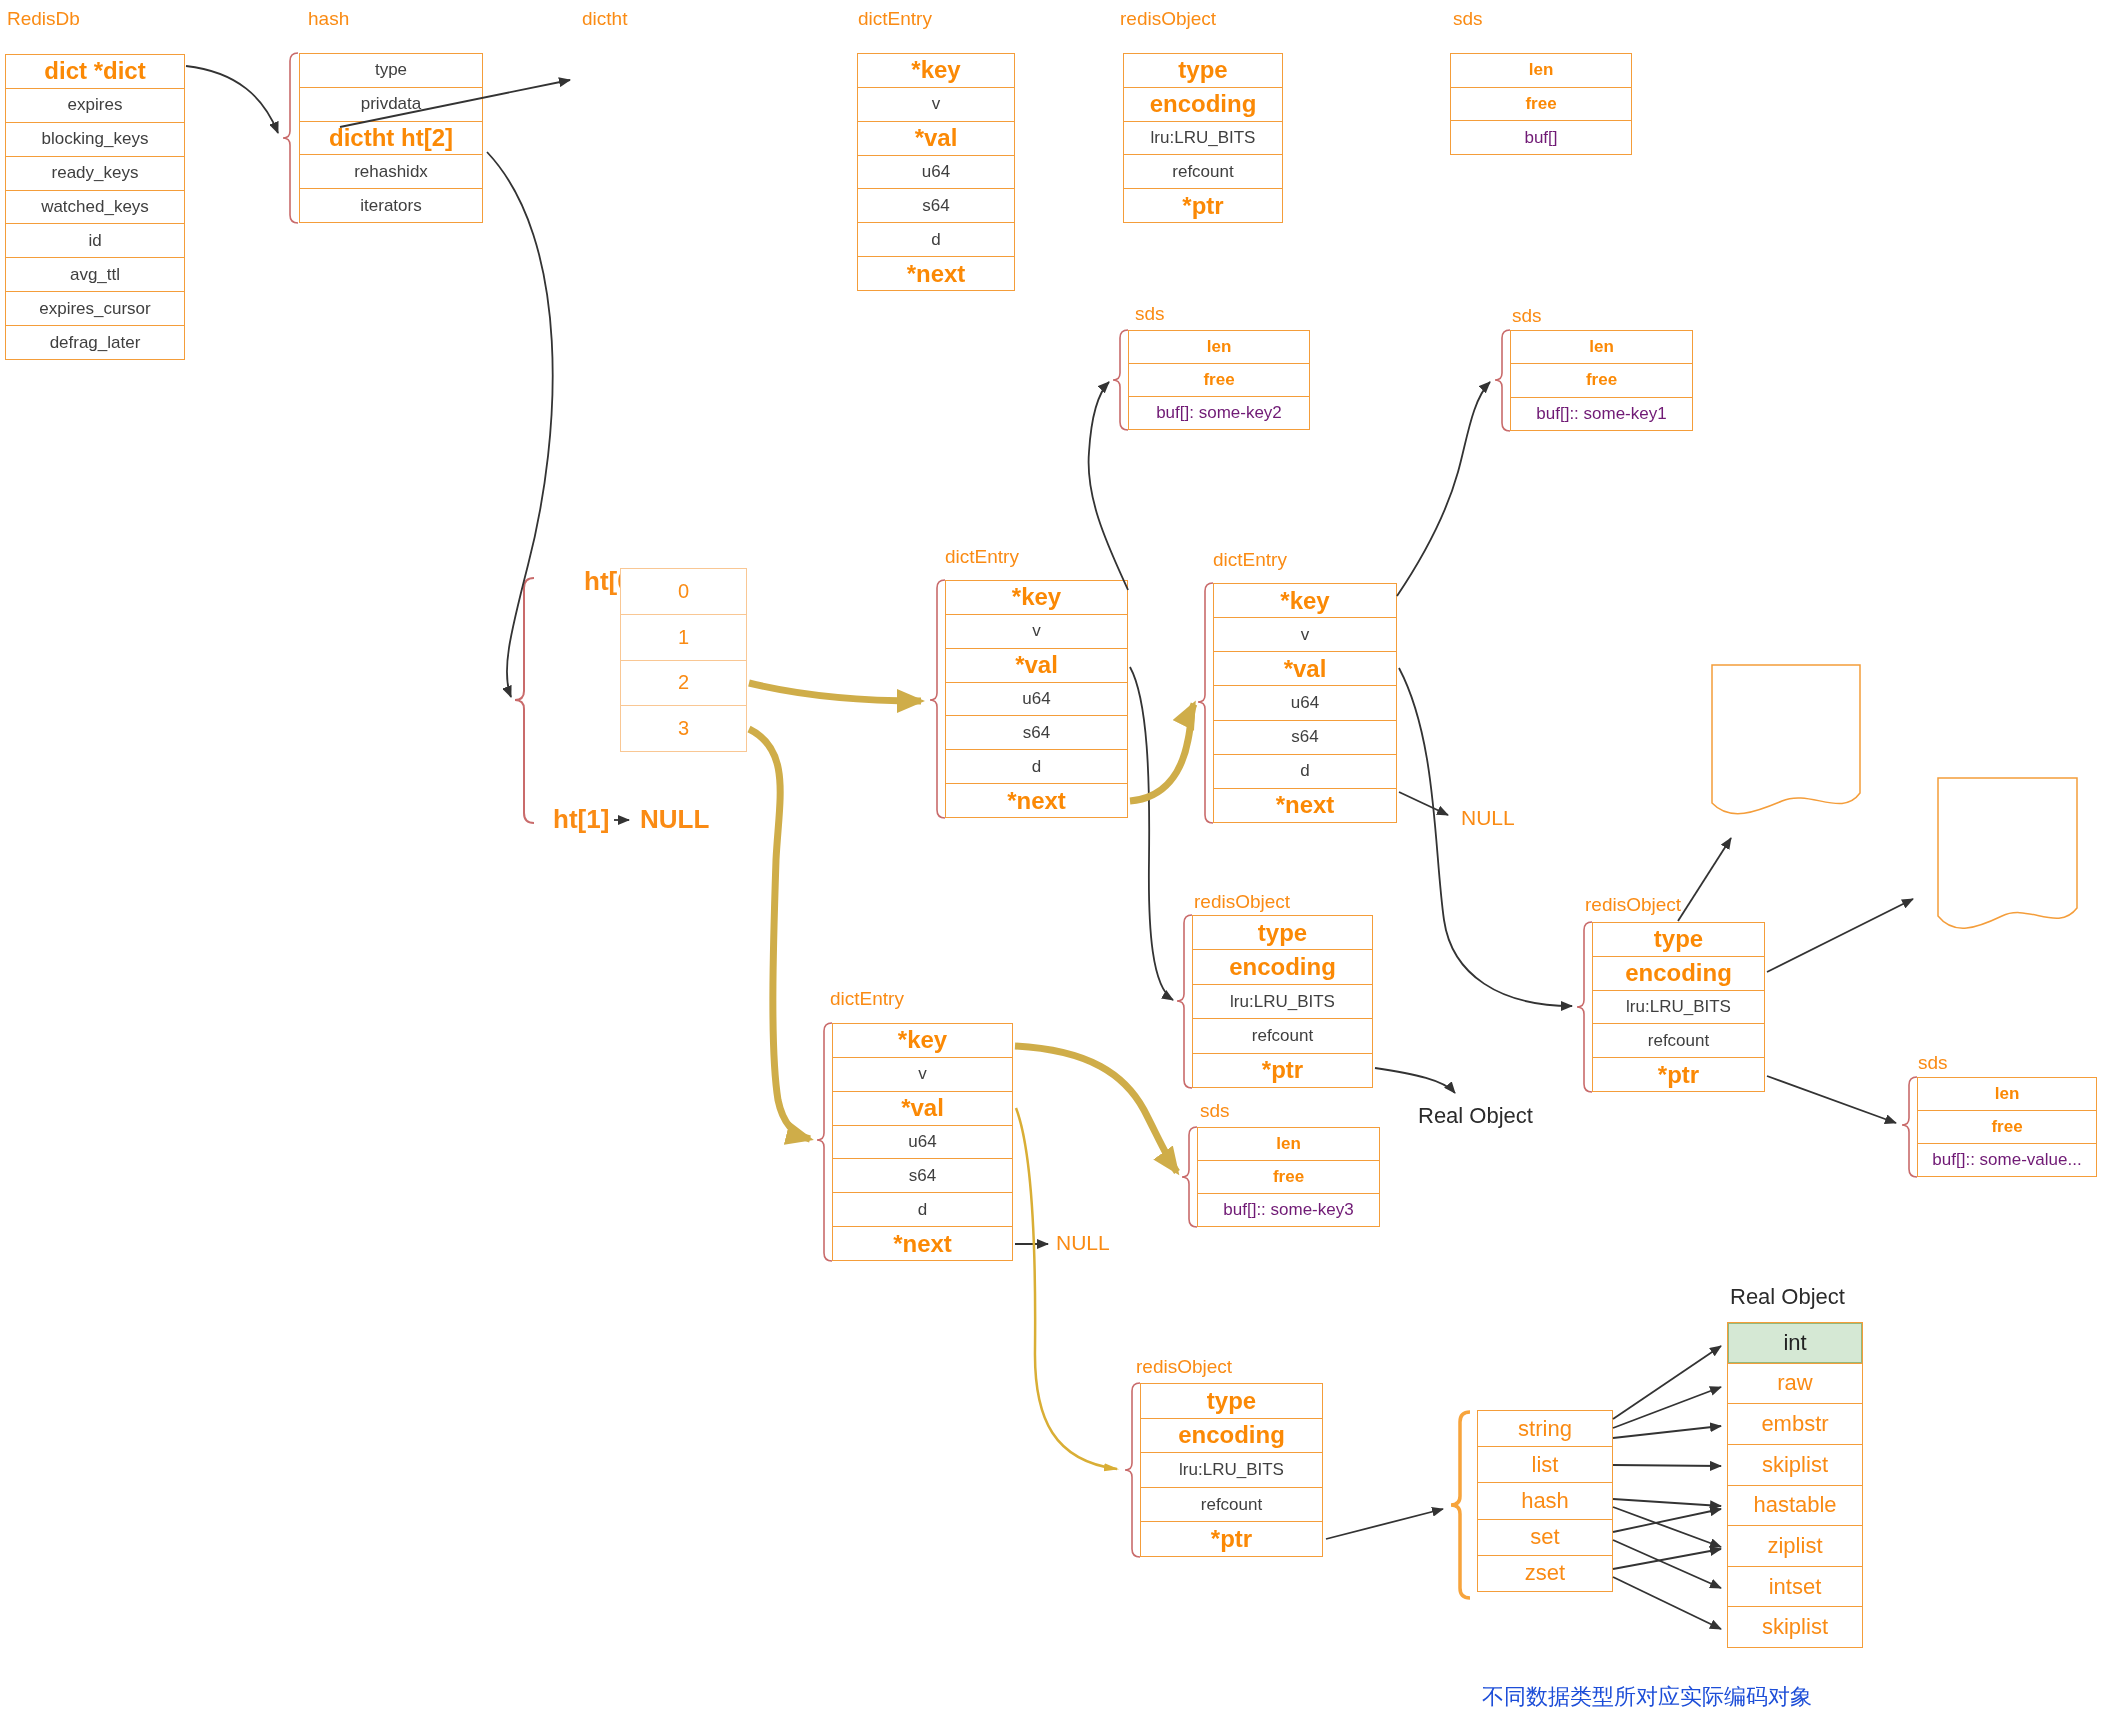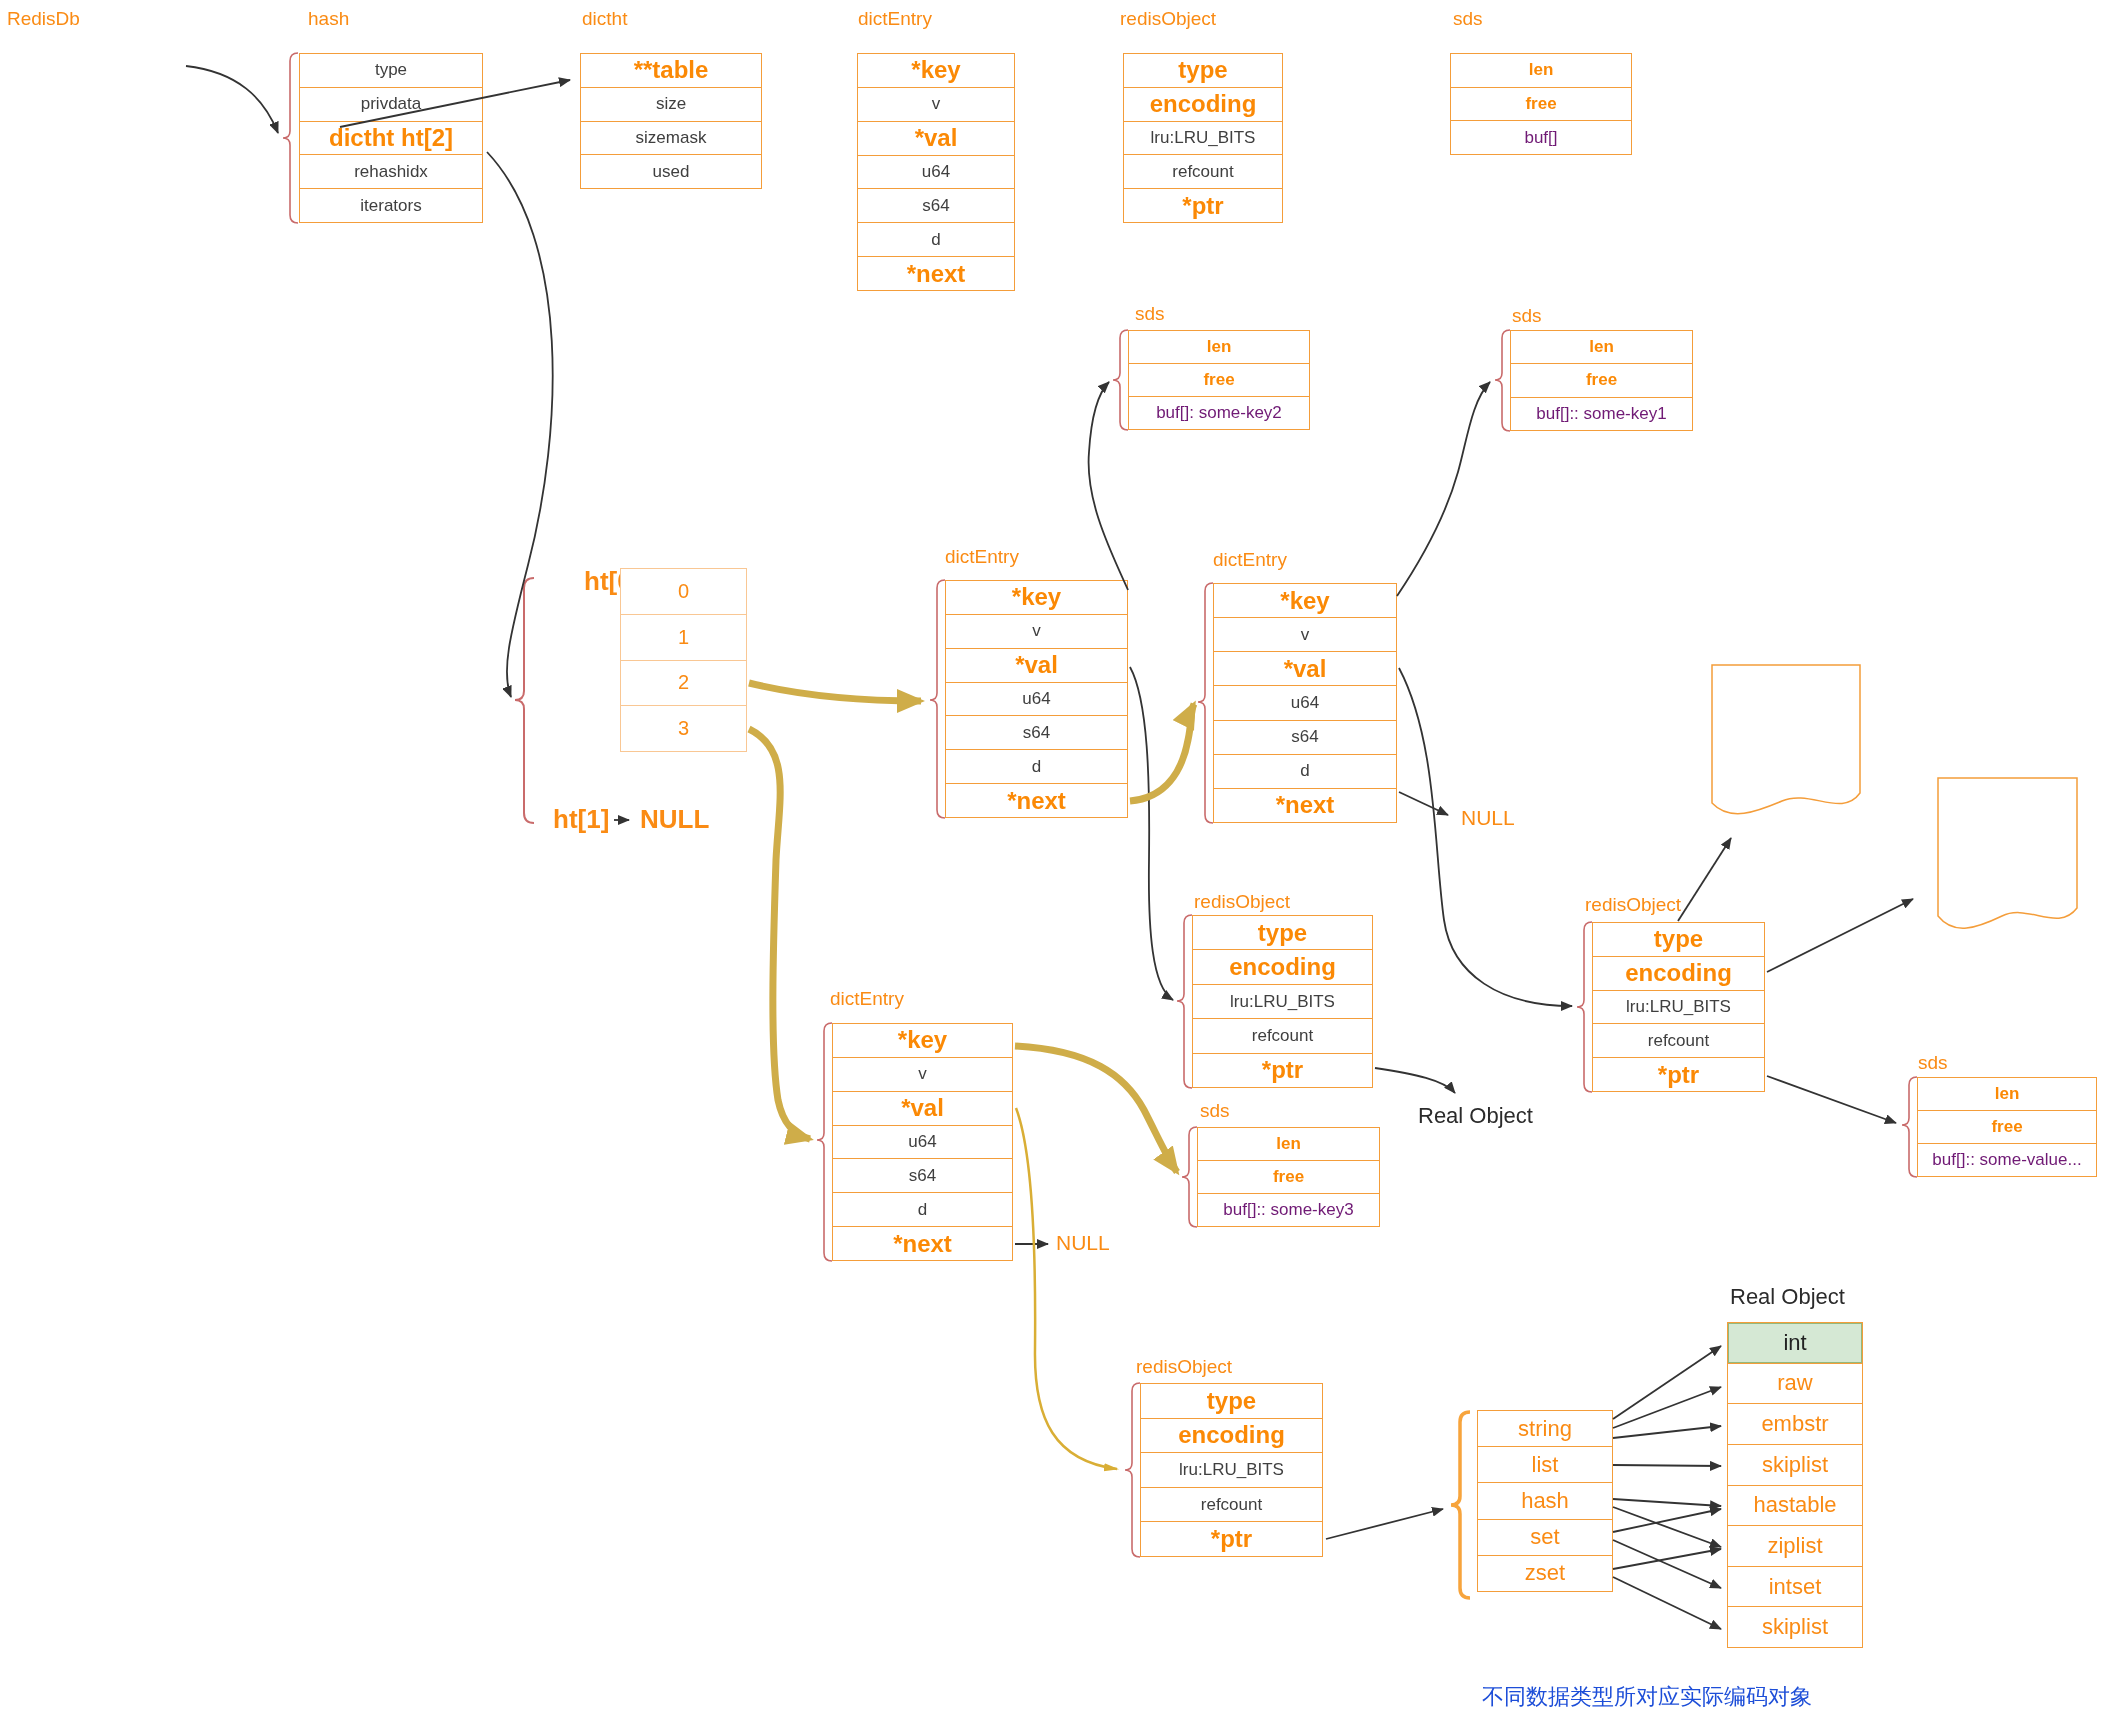--- a/index.html
+++ b/index.html
@@ -28,35 +28,40 @@
 
 <div id="canvas">
 
   <div class="lbl" style="left:7px;top:8px">RedisDb</div>
   <div class="lbl" style="left:308px;top:8px">hash</div>
   <div class="lbl" style="left:582px;top:8px">dictht</div>
   <div class="lbl" style="left:858px;top:8px">dictEntry</div>
   <div class="lbl" style="left:1120px;top:8px">redisObject</div>
   <div class="lbl" style="left:1453px;top:8px">sds</div>
 
+  <div class="t" style="left:5px;top:54px;width:180px;height:306px">
+    <div class="r b">dict *dict</div>
+    <div class="r">expires</div>
+    <div class="r">blocking_keys</div>
+    <div class="r">ready_keys</div>
+    <div class="r">watched_keys</div>
+    <div class="r">id</div>
+    <div class="r">avg_ttl</div>
+    <div class="r">expires_cursor</div>
+    <div class="r">defrag_later</div>
+  </div>
 
   <div class="t" style="left:299px;top:53px;width:184px;height:170px">
     <div class="r">type</div>
     <div class="r">privdata</div>
     <div class="r b">dictht ht[2]</div>
     <div class="r">rehashidx</div>
     <div class="r">iterators</div>
   </div>
 
-  <div class="t" style="left:580px;top:53px;width:182px;height:136px">
-    <div class="r b">**table</div>
-    <div class="r">size</div>
-    <div class="r">sizemask</div>
-    <div class="r">used</div>
-  </div>
 
   <div class="t" style="left:857px;top:53px;width:158px;height:238px">
     <div class="r b">*key</div>
     <div class="r">v</div>
     <div class="r b">*val</div>
     <div class="r">u64</div>
     <div class="r">s64</div>
     <div class="r">d</div>
     <div class="r b">*next</div>
   </div>

